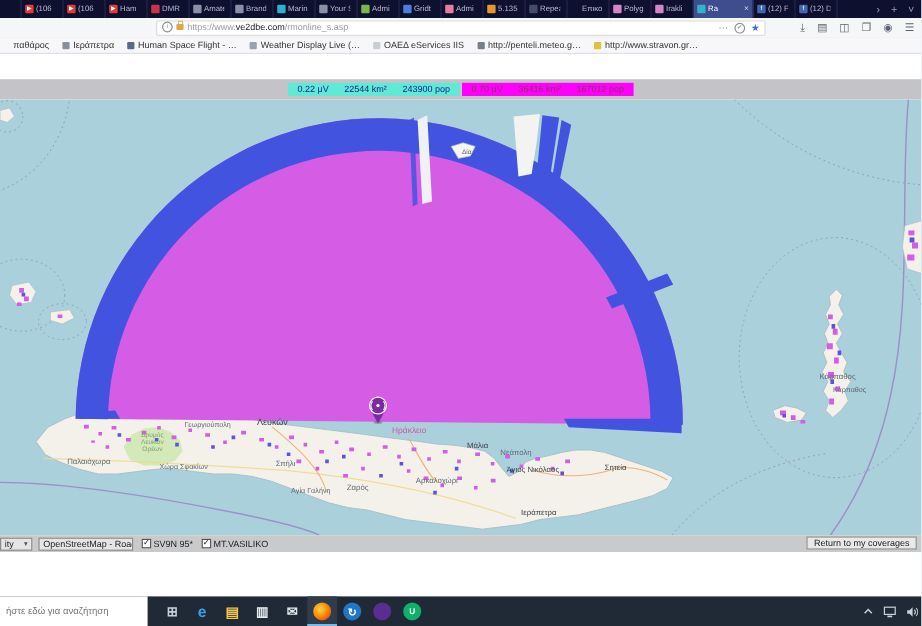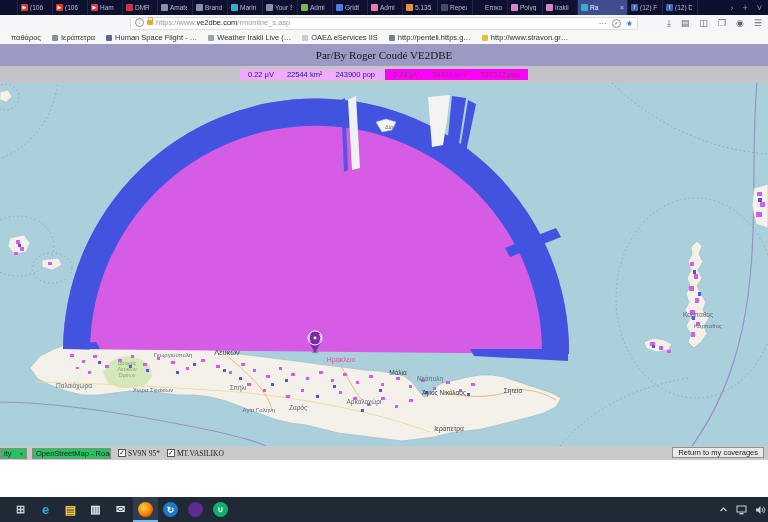--- a/index.html
+++ b/index.html
@@ -35,33 +35,33 @@
   .bookmarksbar{position:absolute;top:31px;left:0;width:768px;height:13px;background:#f7f7f9;
     border-bottom:1px solid #e1e1e6;display:flex;align-items:center;gap:11px;padding-left:2px;font-size:7.5px;color:#333;}
   .bm{display:flex;align-items:center;gap:3px;white-space:nowrap;}
   .bm .fav{width:6px;height:6px;border-radius:1px;flex:0 0 auto;}
   
   .page-header{position:absolute;top:44px;left:0;width:768px;height:22px;background:#9b9ac4;text-align:center;
     font-family:"Liberation Serif",serif;font-size:11px;color:#161616;line-height:22px;}
   .legend-row{position:absolute;top:66px;left:0;width:768px;height:17px;background:#c4c3c8;display:flex;
     justify-content:center;align-items:center;gap:2px;}
   .legend-box{display:flex;gap:13px;font-size:7.5px;padding:1px 8px;line-height:9px;}
-  .legend-blue{background:#f0abfc;color:#1b1b8f;justify-content:flex-end;}
+  .legend-blue{background:#5eead4;color:#1b1b8f;justify-content:flex-end;}
   .legend-mag{background:#ff00ff;color:#8a3355;}
   
   .map-wrap{position:absolute;top:83px;left:0;width:768px;height:363px;}
   .map-labels{position:absolute;left:0;top:0;width:768px;height:522px;pointer-events:none;}
   .map-label{position:absolute;transform:translate(-50%,-50%);white-space:nowrap;}
   
   .controls-row{position:absolute;top:446px;left:0;width:768px;height:14px;background:#c9cacc;display:flex;
     align-items:center;font-size:7.5px;color:#222;}
-  .sel{box-sizing:border-box;display:flex;align-items:center;gap:2px;border:1px solid #8a8a8a;background:#22c55e;
+  .sel{box-sizing:border-box;display:flex;align-items:center;gap:2px;border:1px solid #8a8a8a;background:#e5e5e5;
     height:11px;padding:0 3px;white-space:nowrap;overflow:hidden;}
   .sel .arr{margin-left:auto;color:#555;font-size:6px;}
-  .cbwrap{display:flex;align-items:center;gap:2px;margin-left:7px;white-space:nowrap;font-family:Liberation Serif, serif;}
+  .cbwrap{display:flex;align-items:center;gap:2px;margin-left:7px;white-space:nowrap;}
   .cb{box-sizing:border-box;width:8px;height:8px;border:1px solid #555;background:#fff;font-size:7px;line-height:6px;
     text-align:center;color:#222;}
   .return-btn{position:absolute;right:4px;top:1px;height:11px;background:#e9e9e9;border:1px solid #8f8f8f;
     font-size:7.5px;line-height:9px;padding:0 5px;color:#222;}
   .page-white{position:absolute;top:460px;left:0;width:768px;height:37px;background:#ffffff;}
   
   .taskbar{position:absolute;top:497px;left:0;width:768px;height:25px;background:#1f2a36;display:flex;align-items:center;}
   .tb-search{width:118px;height:25px;background:#ffffff;border:none;outline:none;font-size:8px;color:#666;
     padding:0 0 0 5px;font-family:"Liberation Sans",sans-serif;}
   .tb-icons{display:flex;align-items:center;height:25px;margin-left:8px;}
@@ -247,40 +247,39 @@
         <span>Ιεράπετρα</span>
       </span>
 
       <span class="bm">
         <span class="fav" style="background: rgb(90, 106, 138);"></span>
         <span>Human Space Flight - …</span>
       </span>
 
       <span class="bm">
         <span class="fav" style="background: rgb(154, 162, 174);"></span>
-        <span>Weather Irakli Live (…</span>
+        <span>Weather Display Live (…</span>
       </span>
 
       <span class="bm">
         <span class="fav" style="background: rgb(200, 205, 212);"></span>
         <span>ΟΑΕΔ eServices IIS</span>
       </span>
 
       <span class="bm">
         <span class="fav" style="background: rgb(122, 128, 136);"></span>
-        <span>http://penteli.https.g…</span>
+        <span>http://penteli.meteo.g…</span>
       </span>
 
       <span class="bm">
         <span class="fav" style="background: rgb(226, 194, 58);"></span>
         <span>http://www.stravon.gr…</span>
       </span>
     </div>
 
-  <div class="page-header">Par/By Roger Coudé VE2DBE</div>
   <div class="legend-row">
     <div class="legend-box legend-blue">
       <span>0.22 μV</span>
       <span>22544 km²</span>
       <span>243900 pop</span>
     </div>
     <div class="legend-box legend-mag">
       <span>0.70 μV</span>
       <span>36416 km²</span>
       <span>167012 pop</span>
@@ -414,20 +413,21 @@
     <span class="cbwrap">
       <span class="cb">✓</span>
       <span>MT.VASILIKO</span>
     </span>
     <button class="return-btn">Return to my coverages</button>
   </div>
 
   <div class="page-white"></div>
 
   <div class="taskbar">
+    <input class="tb-search" placeholder="ήστε εδώ για αναζήτηση" style="">
     <div class="tb-icons">
 
         <div class="tb-ic">
           <span class="g" style="color: rgb(198, 208, 216);">⊞</span>
         </div>
 
         <div class="tb-ic">
           <span class="g" style="color: rgb(54, 163, 232); font-size: 13px;">e</span>
         </div>
 

